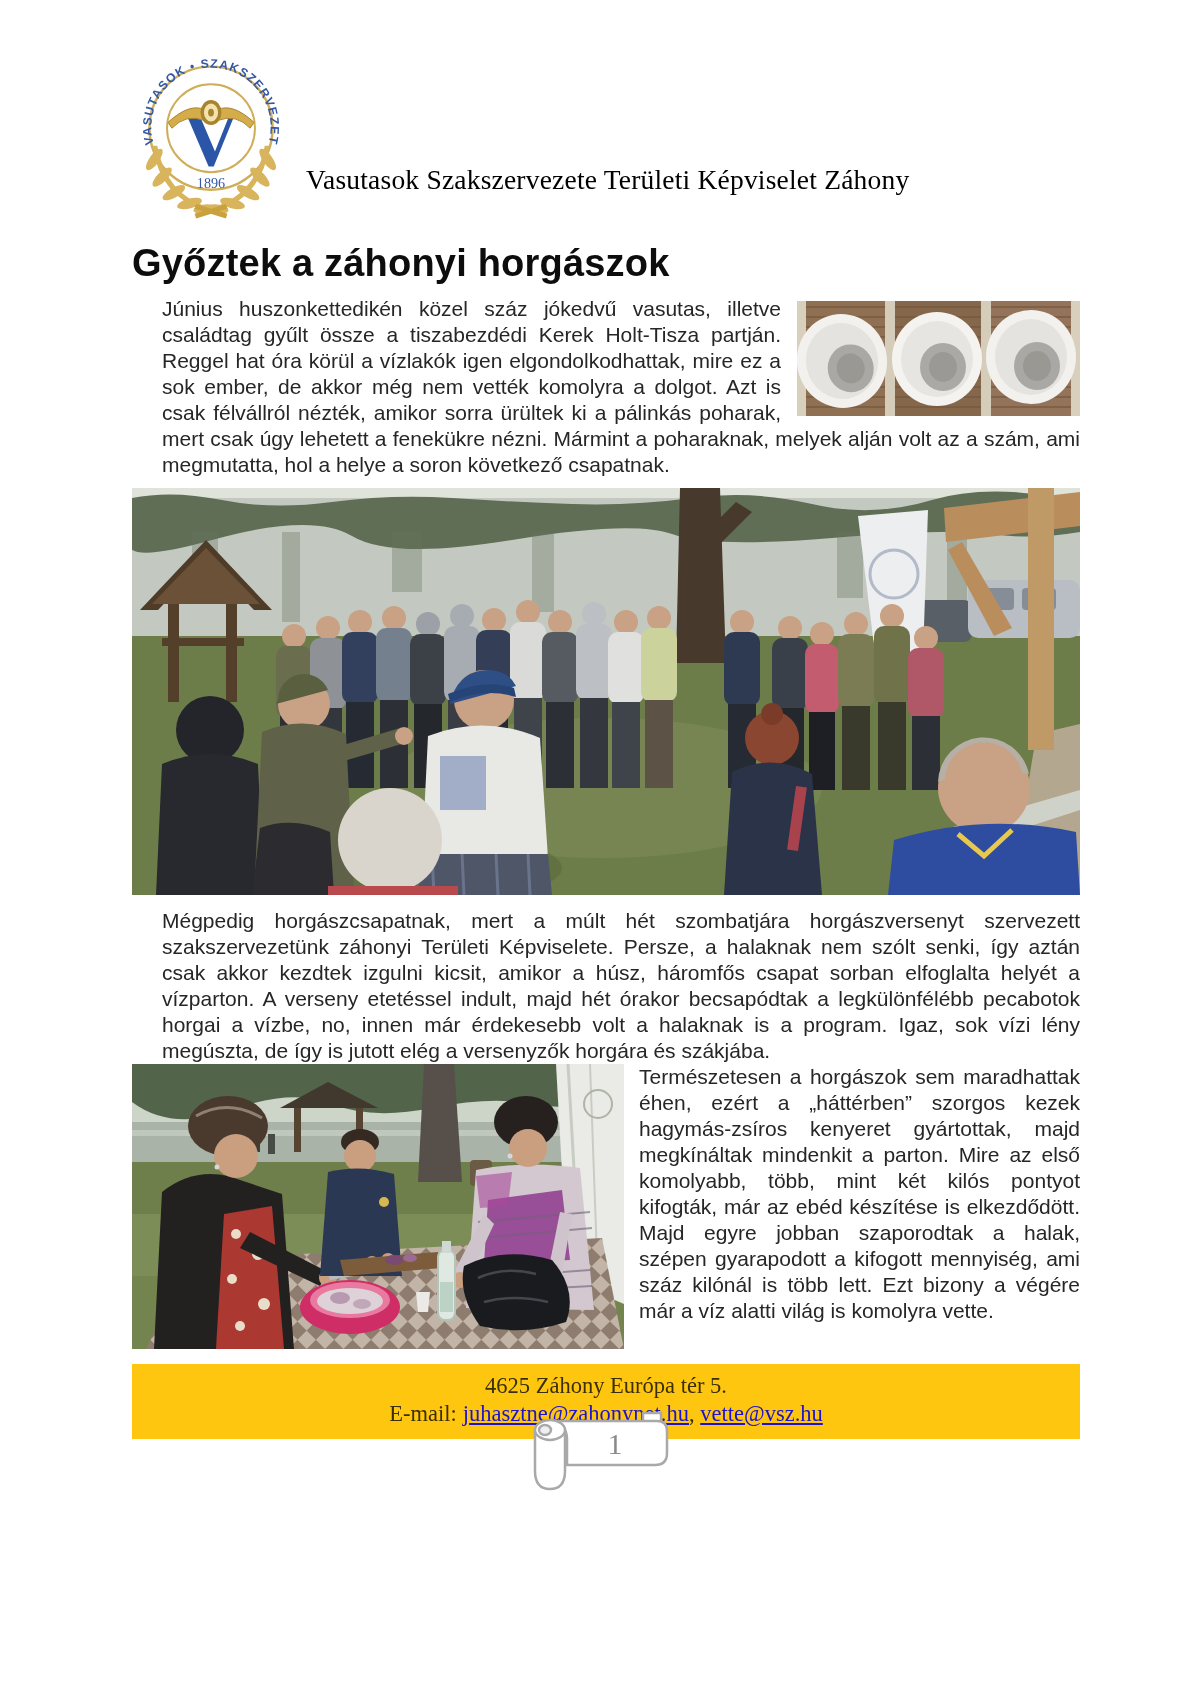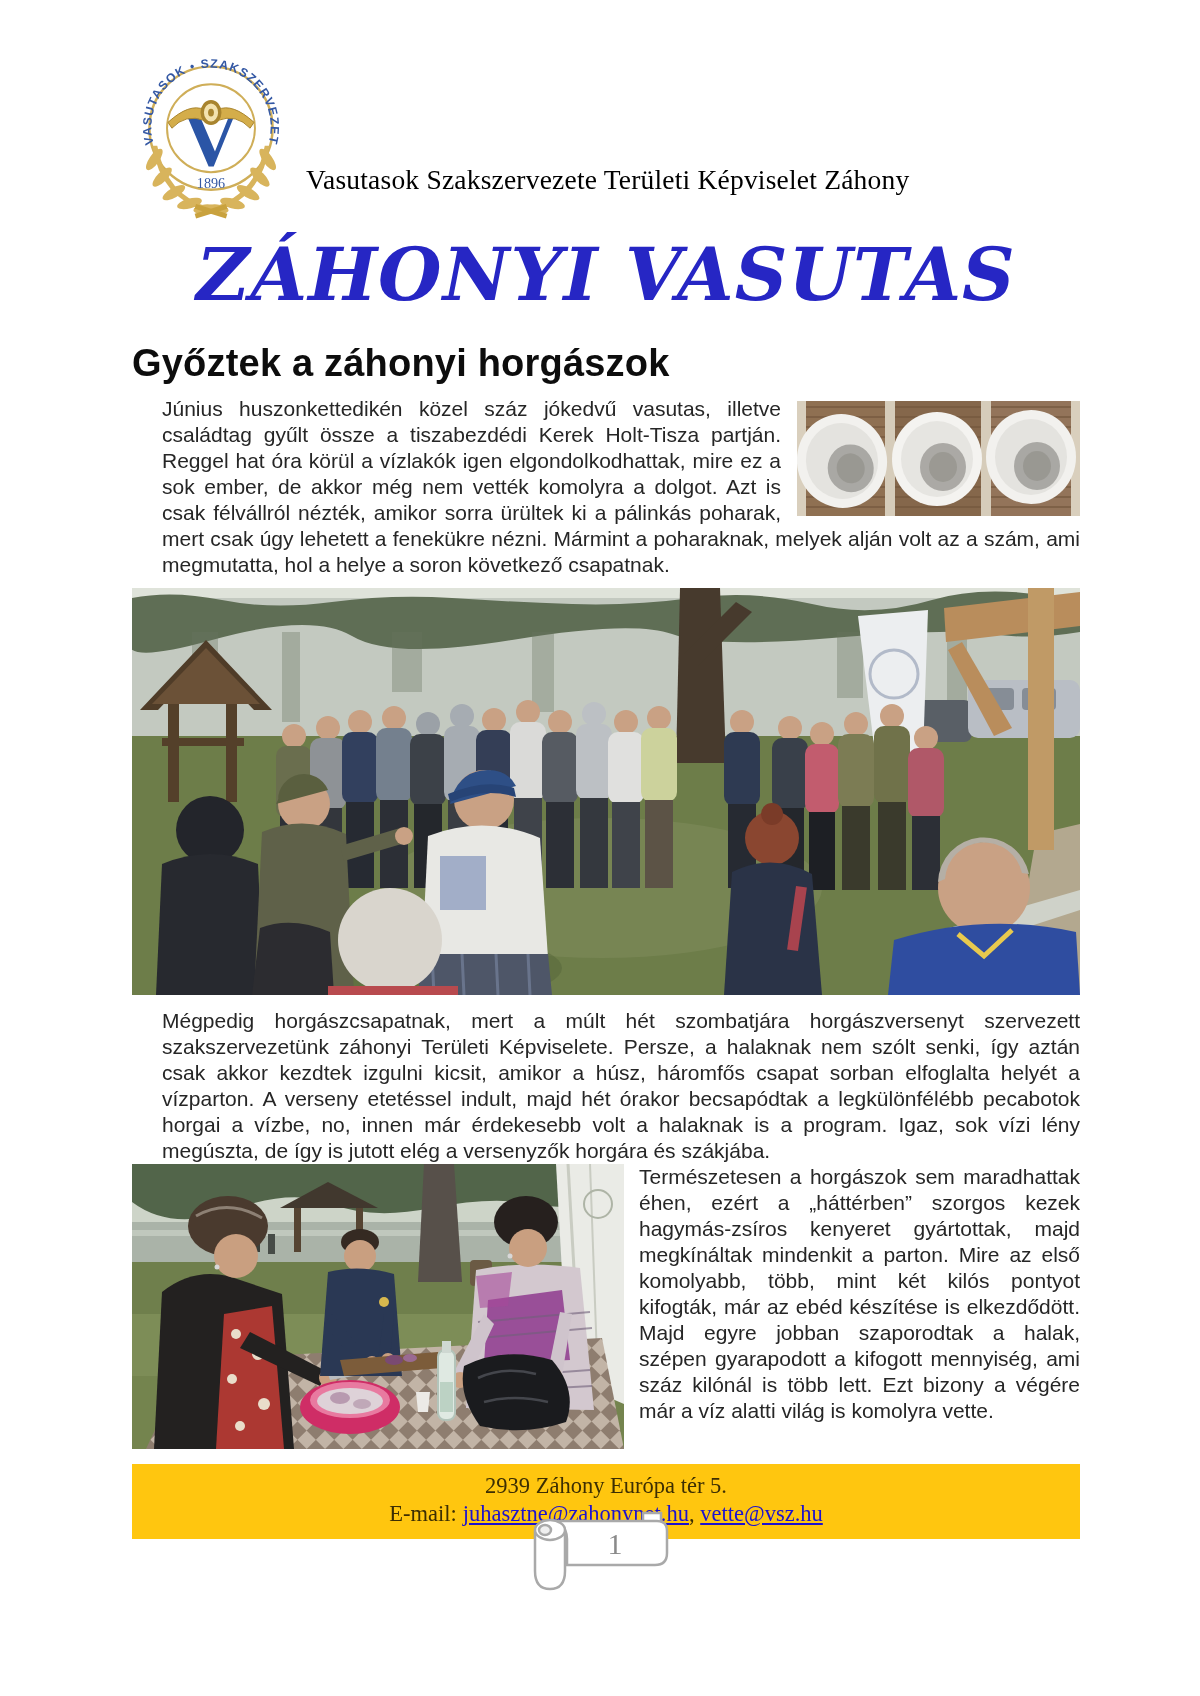--- a/index.html
+++ b/index.html
@@ -86,21 +86,20 @@
           <path d="M36,74 Q58,54 73,61 L73,72 Q54,65 40,80 Z" fill="#d4ad4a" stroke="#a8842e" stroke-width="1"></path>
           <path d="M124,74 Q102,54 87,61 L87,72 Q106,65 120,80 Z" fill="#d4ad4a" stroke="#a8842e" stroke-width="1"></path>
           <ellipse cx="80" cy="64" rx="9" ry="11" fill="#f3e2ae" stroke="#a8842e" stroke-width="3.5"></ellipse>
           <ellipse cx="80" cy="64" rx="3" ry="4" fill="#a8842e"></ellipse>
           <text x="80" y="141" font-size="14.5" text-anchor="middle" font-family="Liberation Serif, serif" fill="#3458a4">1896</text>
         </svg>
       </div>
       <div class="org-name">Vasutasok Szakszervezete Területi Képviselet Záhony</div>
     </div>
 
-    <div class="title">ZÁHONYI VASUTAS</div>
 
 
     <div class="headline">Győztek a záhonyi horgászok</div>
 
     <div class="bodytext para1">
       <span class="cups-float photo">
         <svg viewBox="0 0 283 115" preserveAspectRatio="none" xmlns="http://www.w3.org/2000/svg">
           <rect width="283" height="115" fill="#8a6b4f"></rect>
           <rect x="8" width="80" height="115" fill="#8f7052"></rect>
           <rect x="98" width="86" height="115" fill="#85674b"></rect>
@@ -391,21 +390,21 @@
           <rect x="310" y="177" width="9" height="12" fill="#cfd8d2"></rect>
           <rect x="308" y="218" width="13" height="30" fill="#bcd2c4"></rect>
           <path d="M332,202 Q372,182 420,196 Q446,226 434,258 Q392,272 348,262 Q326,232 332,202 Z" fill="#1a1b1e"></path>
           <path d="M346,214 Q372,202 404,210 M352,238 Q382,230 416,238" stroke="#44464c" stroke-width="2.5" fill="none"></path>
         </svg>
       </div>
       <div class="bodytext para3">Természetesen a horgászok sem maradhattak éhen, ezért a „háttérben” szorgos kezek hagymás-zsíros kenyeret gyártottak, majd megkínáltak mindenkit a parton. Mire az első komolyabb, több, mint két kilós pontyot kifogták, már az ebéd készítése is elkezdődött. Majd egyre jobban szaporodtak a halak, szépen gyarapodott a kifogott mennyiség, ami száz kilónál is több lett. Ezt bizony a végére már a víz alatti világ is komolyra vette.</div>
     </div>
 
     <div class="footer">
-      <div>2939 Záhony Európa tér 5.</div>
+      <div>4625 Záhony Európa tér 5.</div>
       <div>
         <span class="email-label">E-mail:</span><a class="link">juhasztne@zahonynet.hu</a><span>,&nbsp;</span><a class="link">vette@vsz.hu</a>
       </div>
     </div>
 
   </div>
 
   <div class="scroll-box">
     <svg viewBox="0 0 170 95" xmlns="http://www.w3.org/2000/svg">
       <g fill="#ffffff" stroke="#a9a9a9" stroke-width="2.5">

